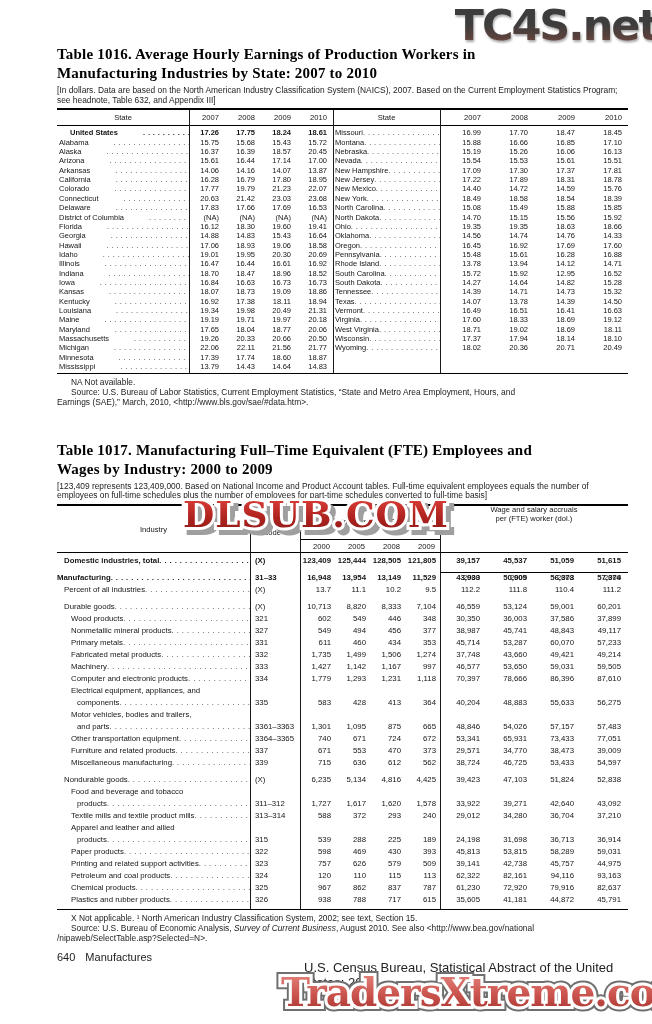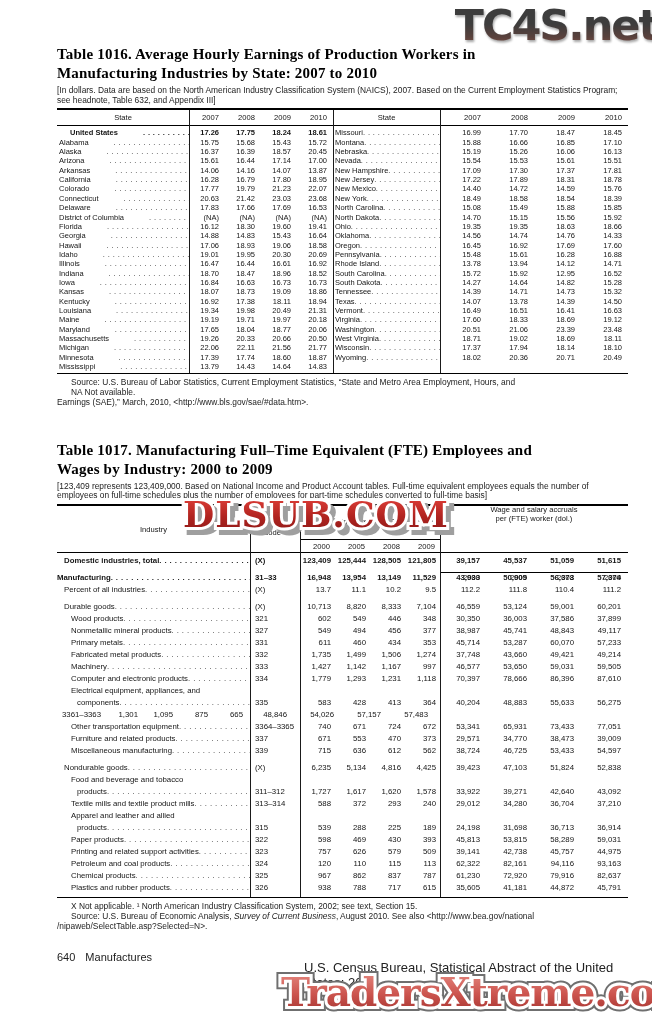--- a/index.html
+++ b/index.html
@@ -647,30 +647,20 @@
               <div class="lbl16 wR">
                 <span>Virginia</span>
                 <span class="leader"></span>
               </div>
               <div class="n2">17.60</div>
               <div class="n2">18.33</div>
               <div class="n2">18.69</div>
               <div class="n2">19.12</div>
             </div>
 
-            <div class="r16">
-              <div class="lbl16 wR">
-                <span>Washington</span>
-                <span class="leader"></span>
-              </div>
-              <div class="n2">20.51</div>
-              <div class="n2">21.06</div>
-              <div class="n2">23.39</div>
-              <div class="n2">23.48</div>
-            </div>
 
             <div class="r16">
               <div class="lbl16 wR">
                 <span>West Virginia</span>
                 <span class="leader"></span>
               </div>
               <div class="n2">18.71</div>
               <div class="n2">19.02</div>
               <div class="n2">18.69</div>
               <div class="n2">18.11</div>
@@ -695,22 +685,22 @@
               <div class="n2">18.02</div>
               <div class="n2">20.36</div>
               <div class="n2">20.71</div>
               <div class="n2">20.49</div>
             </div>
           </div>
       </div>
     </div>
 
     <div class="notes">
+      <div class="ind">NA Not available.</div>
       <div class="ind">Source: U.S. Bureau of Labor Statistics, Current Employment Statistics, “State and Metro Area Employment, Hours, and</div>
-      <div class="ind">NA Not available.</div>
       <div>Earnings (SAE),” March, 2010, &lt;http://www.bls.gov/sae/#data.htm&gt;.</div>
     </div>
 
     <div class="ttl ttl17">
       <div>Table 1017. Manufacturing Full–Time Equivalent (FTE) Employees and</div>
       <div>Wages by Industry: 2000 to 2009</div>
     </div>
     <div class="headnote">[123,409 represents 123,409,000. Based on National Income and Product Account tables. Full-time equivalent employees equals the number of employees on full-time schedules plus the number of employees for part-time schedules converted to full-time basis]</div>
 
     <div class="tbl">
@@ -952,20 +942,27 @@
             <div class="cell ce">428</div>
             <div class="cell ce">413</div>
             <div class="cell ce">364</div>
             <div class="cell cw">40,204</div>
             <div class="cell cw">48,883</div>
             <div class="cell cw">55,633</div>
             <div class="cell cw">56,275</div>
           </div>
 
           <div class="r17 i2 c2">
+            <div class="lbl17">
+              <div class="pre">Motor vehicles, bodies and trailers,</div>
+              <div class="main">
+                <span>and parts</span>
+                <span class="leader"></span>
+              </div>
+            </div>
             <div class="cell naics17">3361–3363</div>
             <div class="cell ce">1,301</div>
             <div class="cell ce">1,095</div>
             <div class="cell ce">875</div>
             <div class="cell ce">665</div>
             <div class="cell cw">48,846</div>
             <div class="cell cw">54,026</div>
             <div class="cell cw">57,157</div>
             <div class="cell cw">57,483</div>
           </div>

